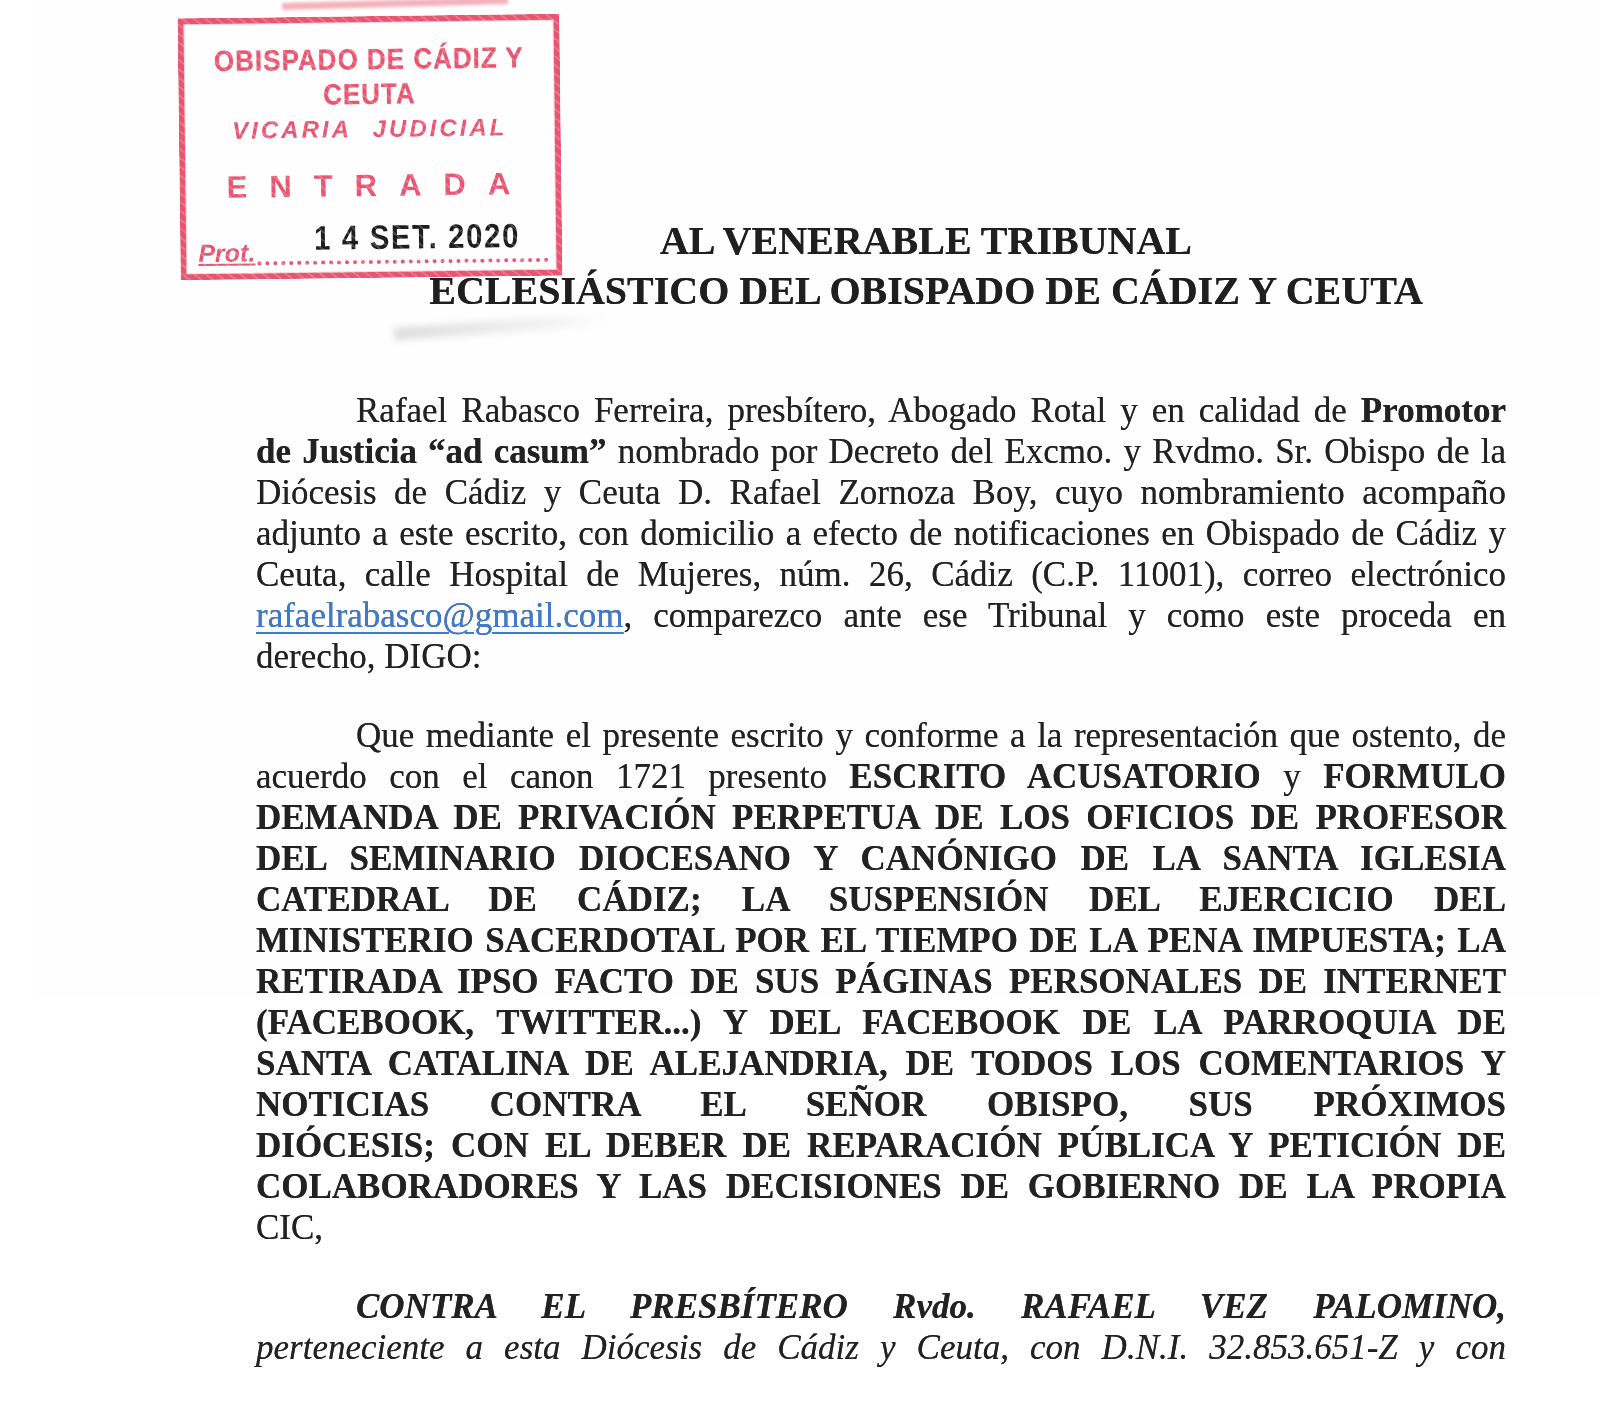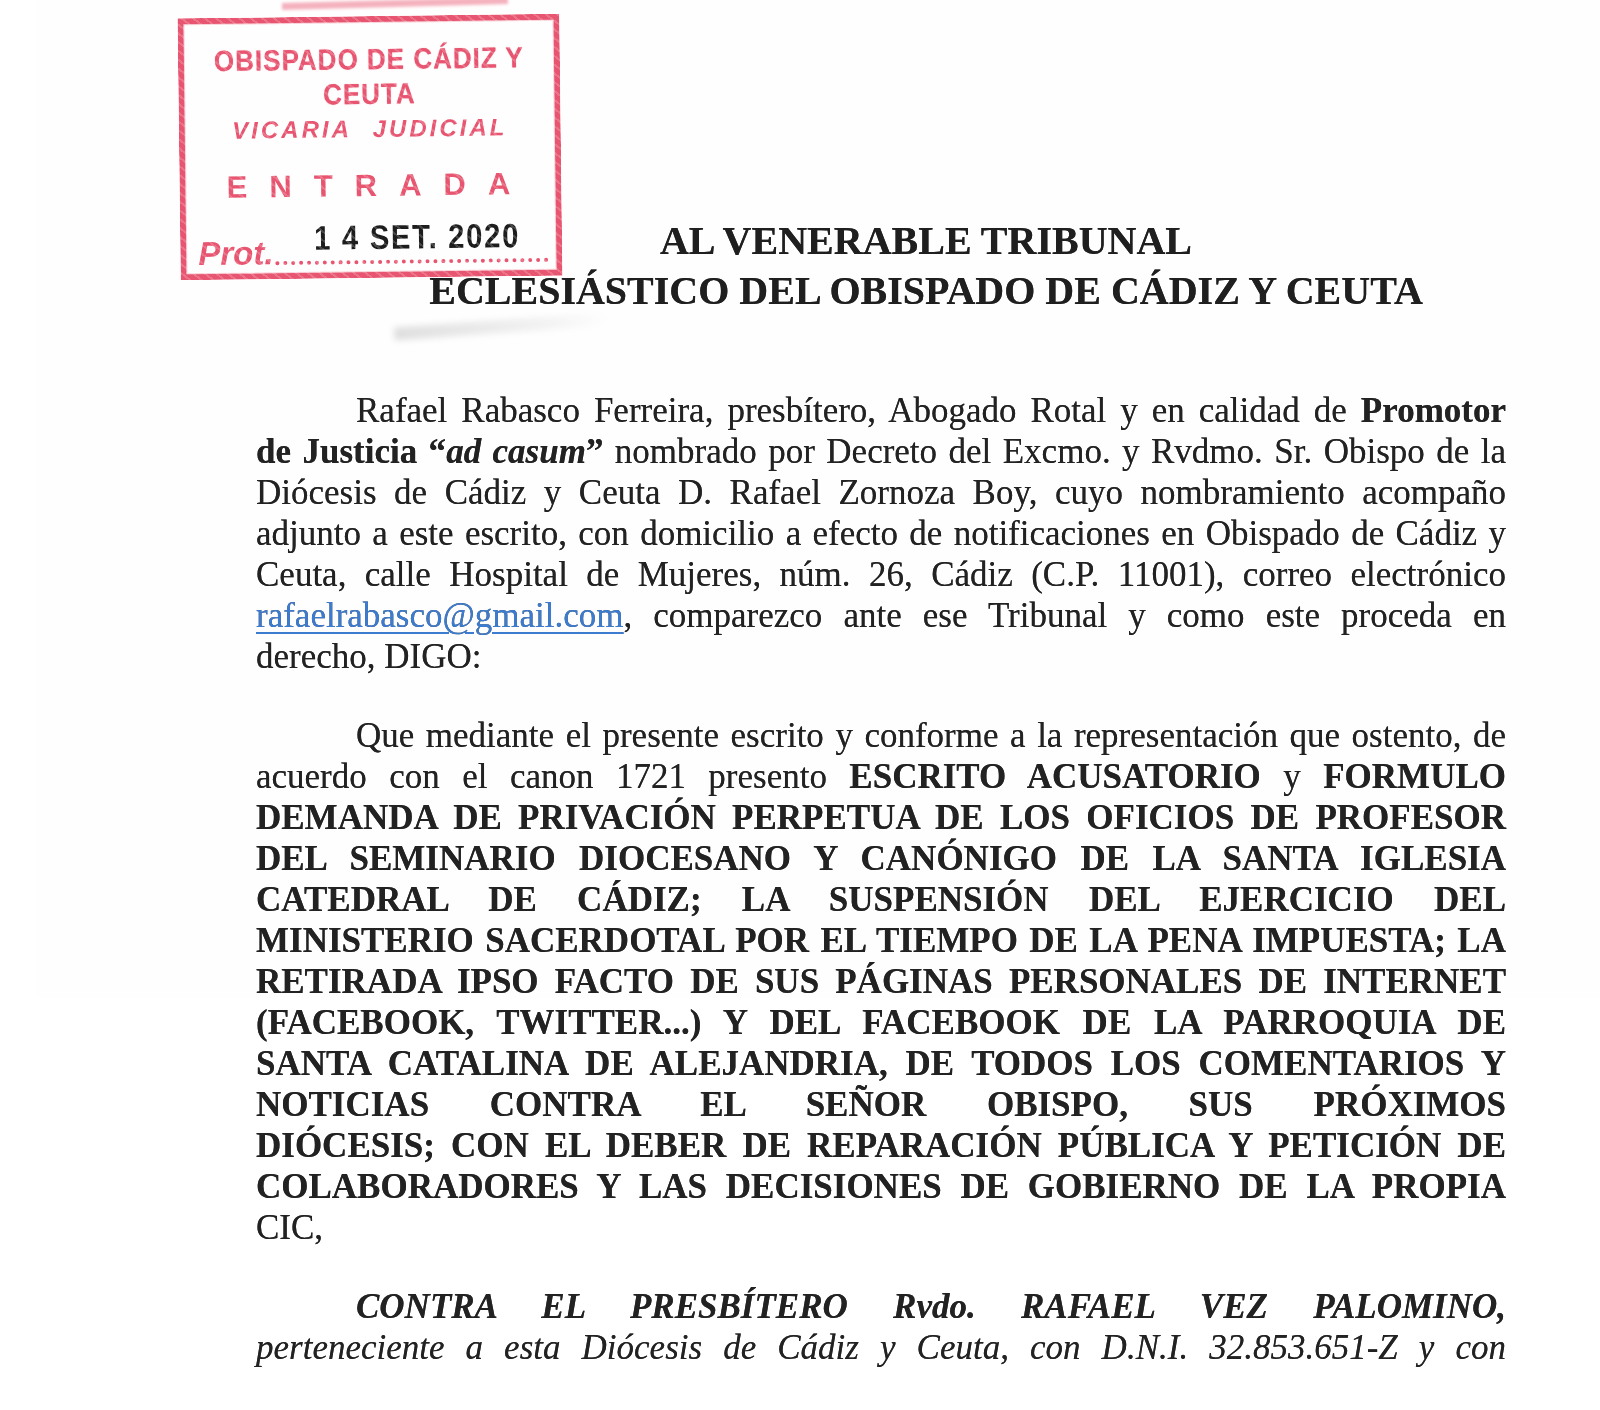--- a/index.html
+++ b/index.html
@@ -74,22 +74,23 @@
   }
   .stamp-prot {
     position: absolute;
     left: 12px; right: 8px; bottom: 8px;
     display: flex;
     align-items: flex-end;
   }
   .stamp-prot-label {
     font-style: italic;
     font-weight: 700;
-    font-size: 33px;
+    font-size: 25px;
     line-height: 25px;
+    text-decoration: underline;
   }
   .stamp-prot-leader {
     flex: 1;
     height: 9px;
     margin-left: 2px;
     border-bottom: 4px dotted var(--stamp-red);
   }
   .stamp-smudge-top {
     position: absolute;
     left: 246px; top: 0px;
@@ -135,21 +136,21 @@
   .para:last-child { margin-bottom: 0; font-style: italic; }
   .line {
     height: 41px;
     line-height: 41px;
     text-align: justify;
     text-align-last: justify;
   }
   .line.indent { padding-left: 100px; }
   .line.nojust { text-align: right; text-align-last: left; }
   .b  { font-weight: 700; }
-  .bi { font-weight: 700; font-style: italic; }
+  .bi { font-weight: 700; }
   .link {
     color: var(--link-blue);
     text-decoration: underline;
     text-decoration-thickness: 2px;
     text-underline-offset: 5px;
     cursor: pointer;
   }
 </style>
 </head>
 <body>

